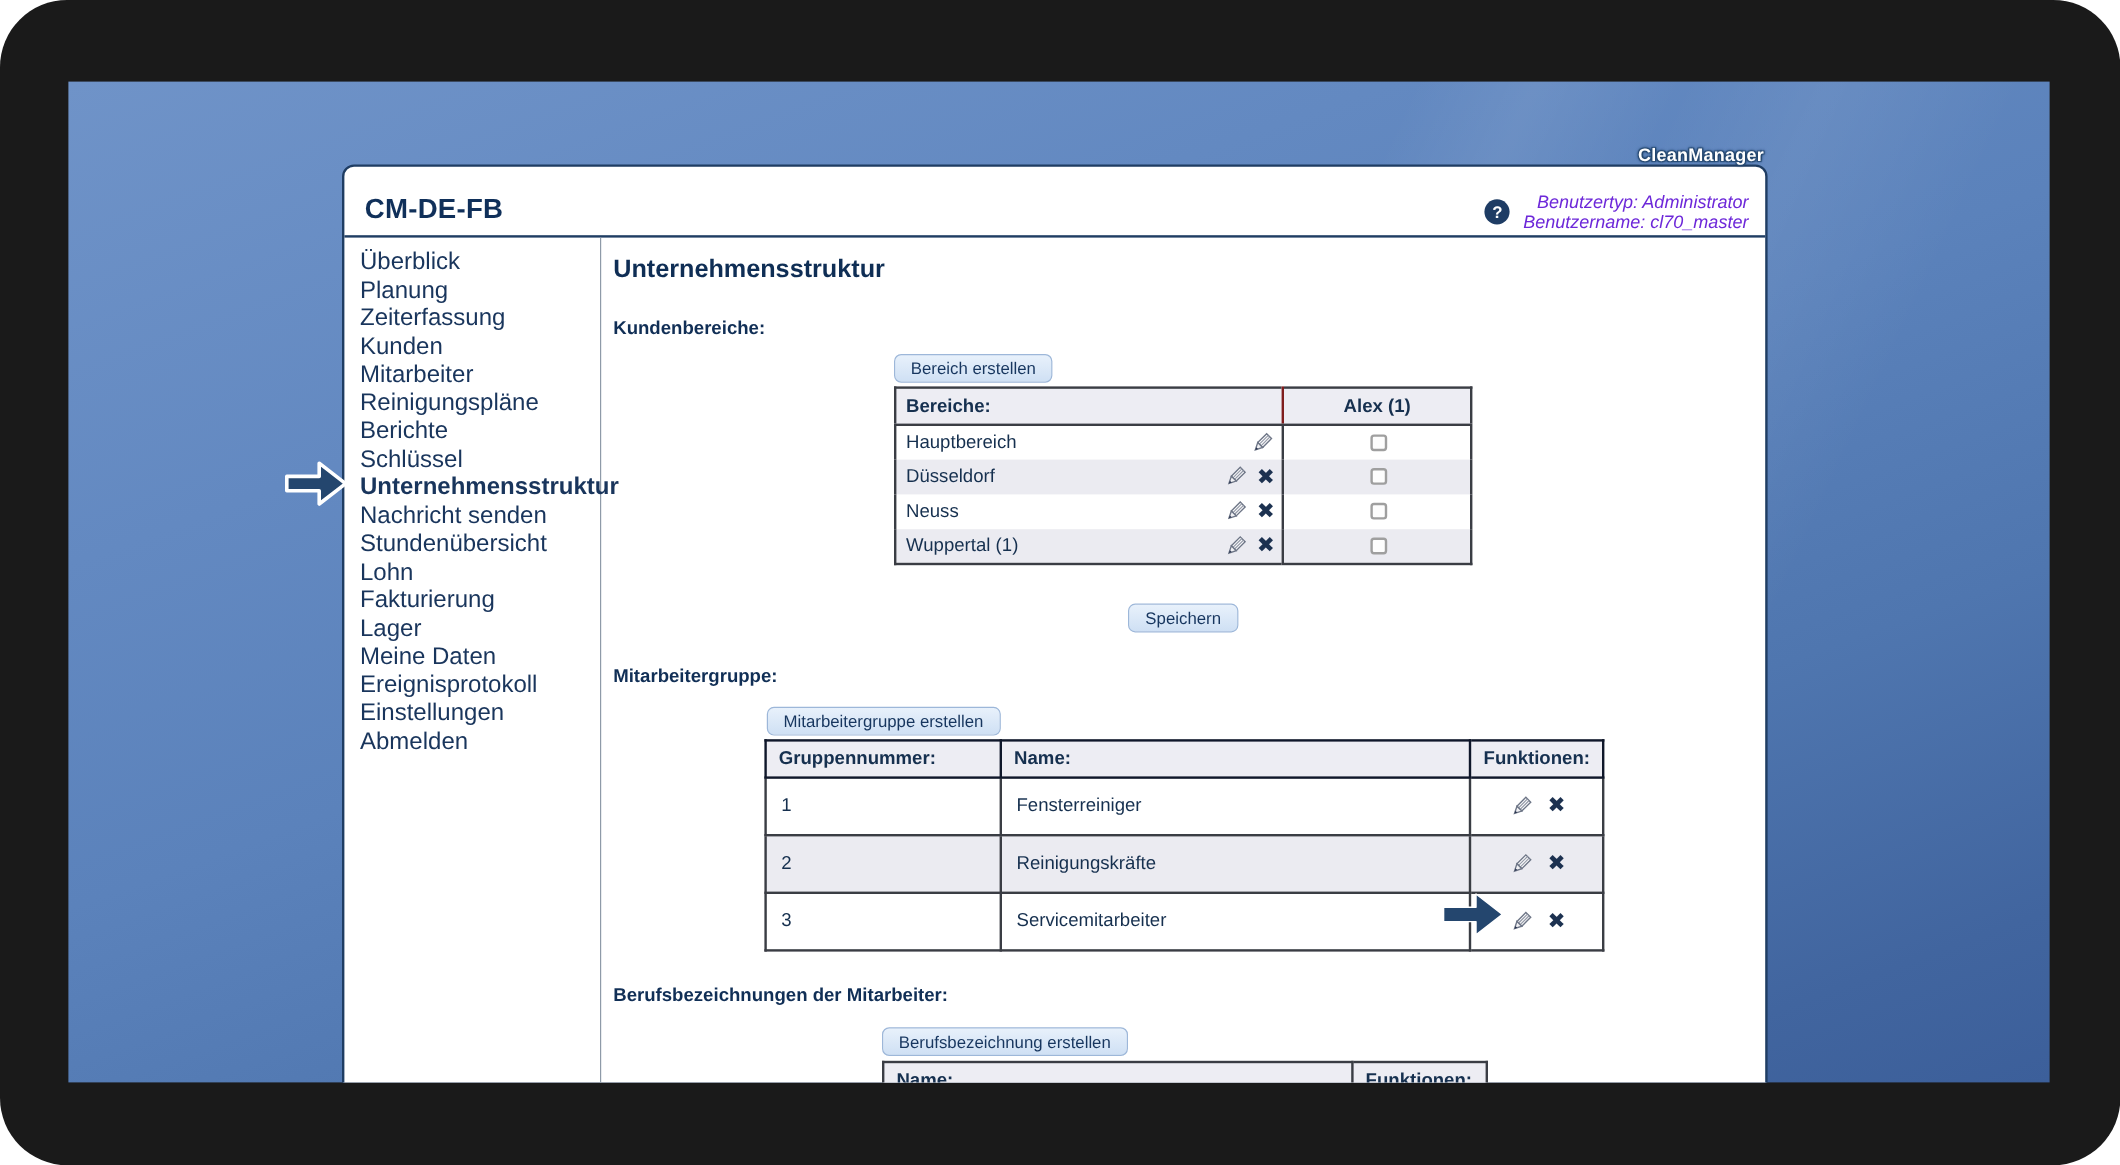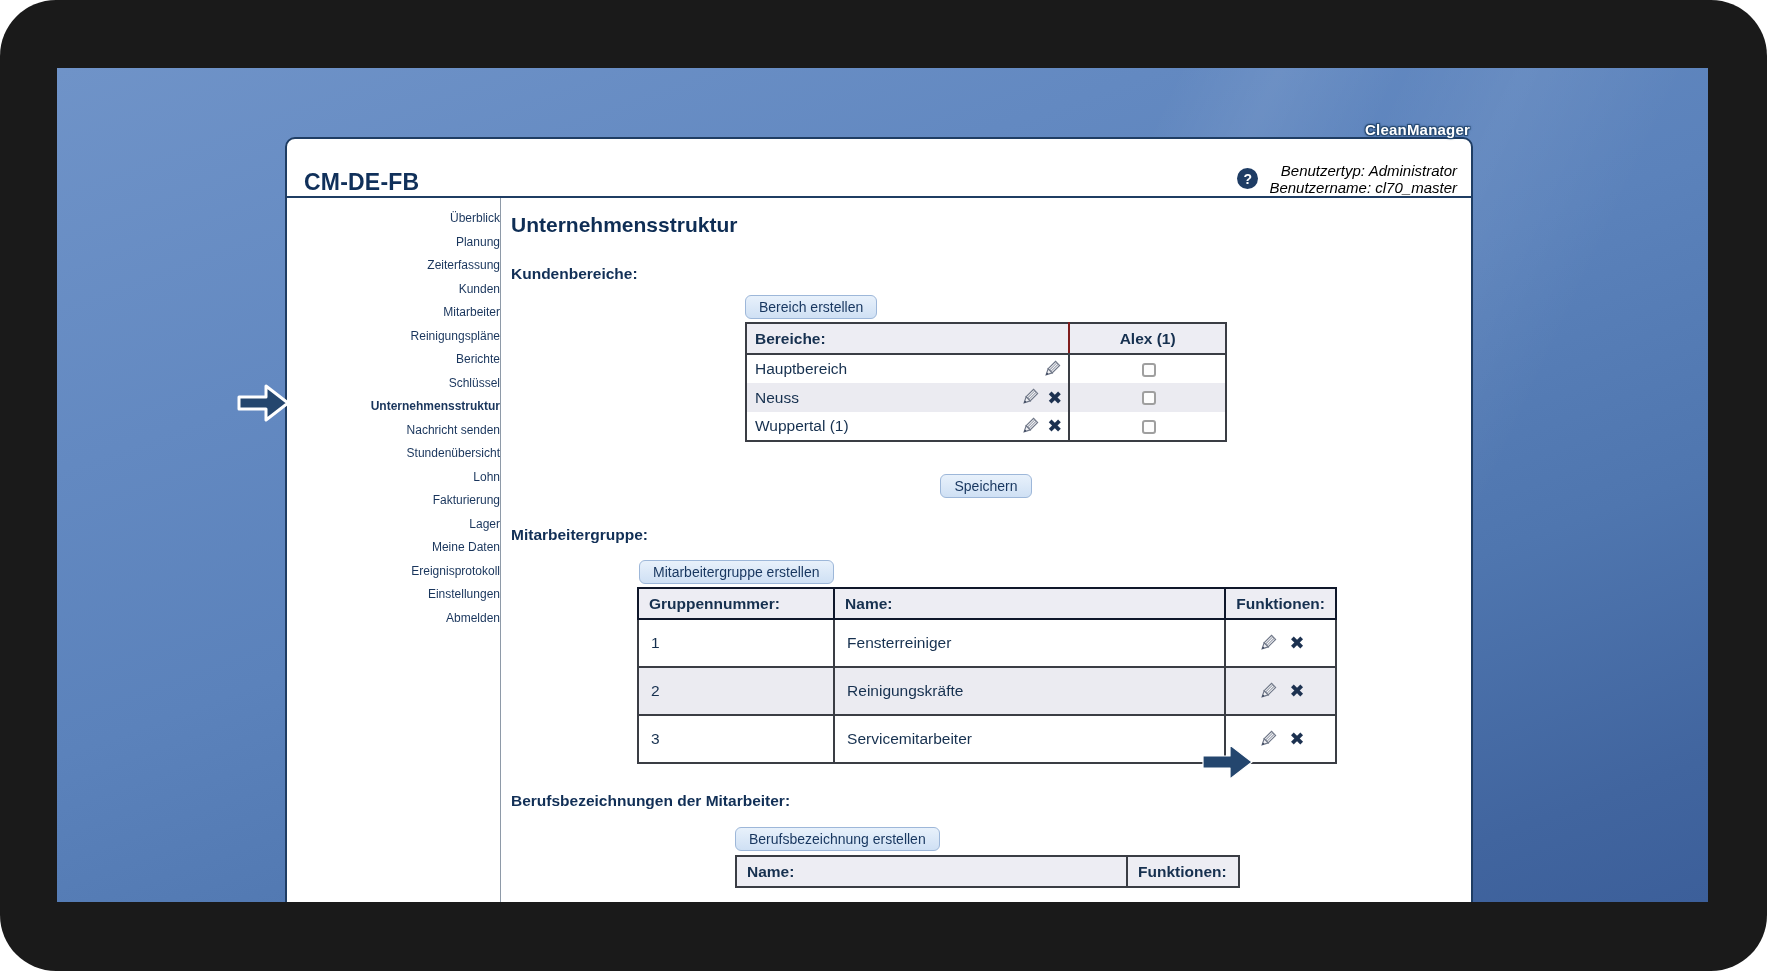--- a/index.html
+++ b/index.html
@@ -13,32 +13,32 @@
       linear-gradient(115deg, rgba(255,255,255,0) 55%, rgba(255,255,255,.07) 60%, rgba(255,255,255,0) 66%, rgba(255,255,255,.06) 72%, rgba(255,255,255,0) 80%),
       linear-gradient(160deg, #6f93c8 0%, #6389c1 28%, #5b82bb 48%, #4f76af 70%, #41659f 90%, #3c5f9a 100%);
   }
 
   .brand{position:absolute;top:121px;right:297px;color:#fff;font-weight:bold;font-size:15px;letter-spacing:.2px;
     text-shadow:-1px -1px 1px #24476f,1px -1px 1px #24476f,-1px 1px 1px #24476f,1px 1px 1px #24476f,0 0 3px #24476f;z-index:4;}
 
   .window{position:absolute;left:228px;top:69px;width:1188px;height:900px;background:#fff;
     border:2px solid #1f3d63;border-radius:10px 10px 0 0;}
 
-  .win-header{display:flex;justify-content:space-between;align-items:flex-end;height:59px;
+  .win-header{display:flex;justify-content:space-between;align-items:center;height:59px;
     padding:8px 14px 0 17px;border-bottom:2px solid #1f3d63;}
   .win-title{font-size:23px;font-weight:bold;color:#10305a;letter-spacing:.2px;margin-top:6px;}
   .user-area{display:flex;align-items:flex-start;gap:11px;margin-top:11px;}
   .help-circle{width:21px;height:21px;border-radius:50%;background:#1e3c64;color:#fff;font-weight:bold;
     font-size:14px;display:flex;align-items:center;justify-content:center;margin-top:6px;cursor:pointer;}
-  .user-lines{text-align:right;font-style:italic;font-size:15px;line-height:17px;color:#000000;}
+  .user-lines{text-align:right;font-style:italic;font-size:15px;line-height:17px;color:#6d28d9;}
 
   .win-body{display:flex;height:841px;}
   .sidebar{width:214px;flex:0 0 214px;border-right:1px solid #8e9aa8;padding:9px 0 0 13px;}
   .sidebar ul{list-style:none;margin:0;padding:0;}
-  .sidebar li{font-size:12px;line-height:23.5px;color:#19355c;cursor:pointer;white-space:nowrap;text-align:right;}
+  .sidebar li{font-size:20px;line-height:23.5px;color:#19355c;cursor:pointer;white-space:nowrap;}
   .sidebar li.active{font-weight:bold;}
 
   .main{flex:1;padding:7px 16px 0 10px;color:#19355c;}
   .page-heading{font-size:21px;font-weight:bold;color:#0f2e55;margin:8px 0 0 0;}
   .section-label{font-size:15.5px;font-weight:bold;color:#112f56;margin-top:28px;}
 
   .btn{display:inline-block;background:linear-gradient(#e8f1fb,#cfe0f4);border:1px solid #9db7d9;
     border-radius:6px;padding:3px 13px;font-size:14px;color:#17365f;cursor:pointer;white-space:nowrap;}
 
   table{border-collapse:collapse;margin-top:3px;color:#16304f;padding-left:20px;}
@@ -173,20 +173,34 @@
                             <use href="#pencil-shape"></use>
                           </svg>
                     </span>
                   </div>
                     </td>
                   <td class="cb-cell"><span class="checkbox"></span></td>
                 </tr>
                 <tr>
                   <td>
                       <div class="cell-flex">
+                    <span>Düsseldorf</span>
+                    <span class="icon-group">
+                      <svg class="pencil" width="21" height="21" viewBox="0 0 22 22">
+                            <use href="#pencil-shape"></use>
+                          </svg>
+                      <span class="x-icon">✖</span>
+                    </span>
+                  </div>
+                    </td>
+                  <td class="cb-cell"><span class="checkbox"></span></td>
+                </tr>
+                <tr>
+                  <td>
+                      <div class="cell-flex">
                     <span>Neuss</span>
                     <span class="icon-group">
                       <svg class="pencil" width="21" height="21" viewBox="0 0 22 22">
                             <use href="#pencil-shape"></use>
                           </svg>
                       <span class="x-icon">✖</span>
                     </span>
                   </div>
                     </td>
                   <td class="cb-cell"><span class="checkbox"></span></td>

